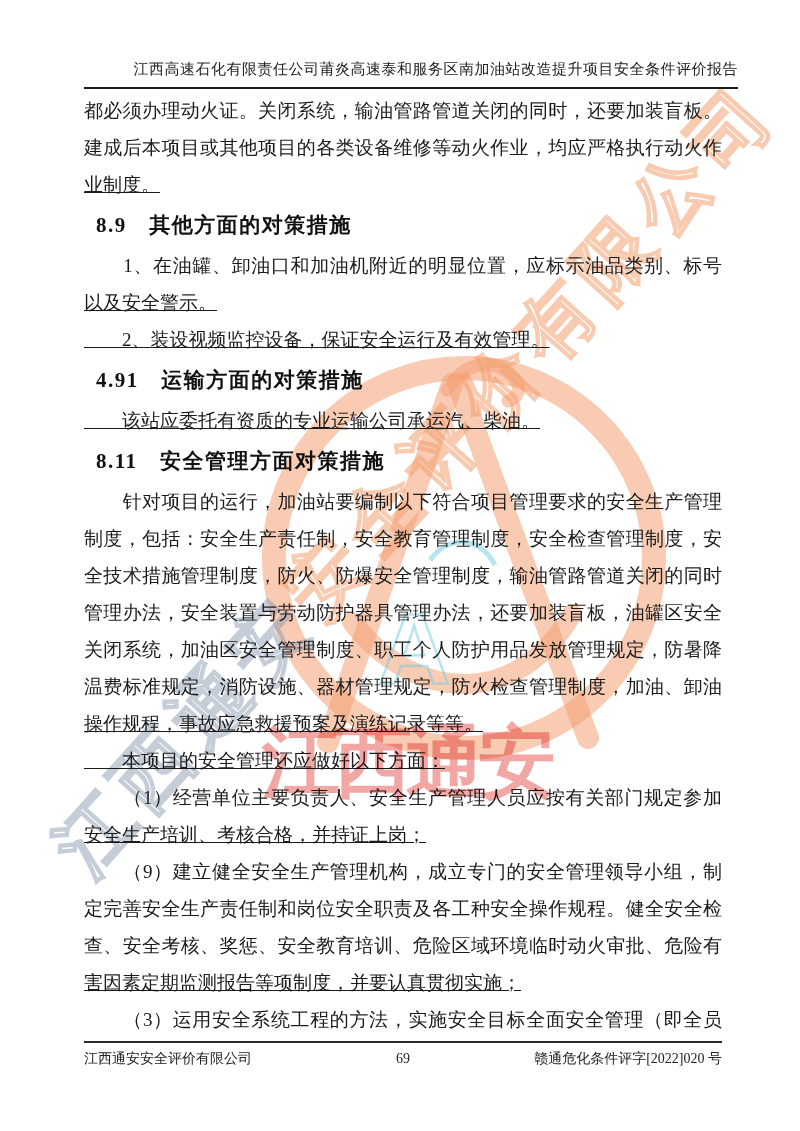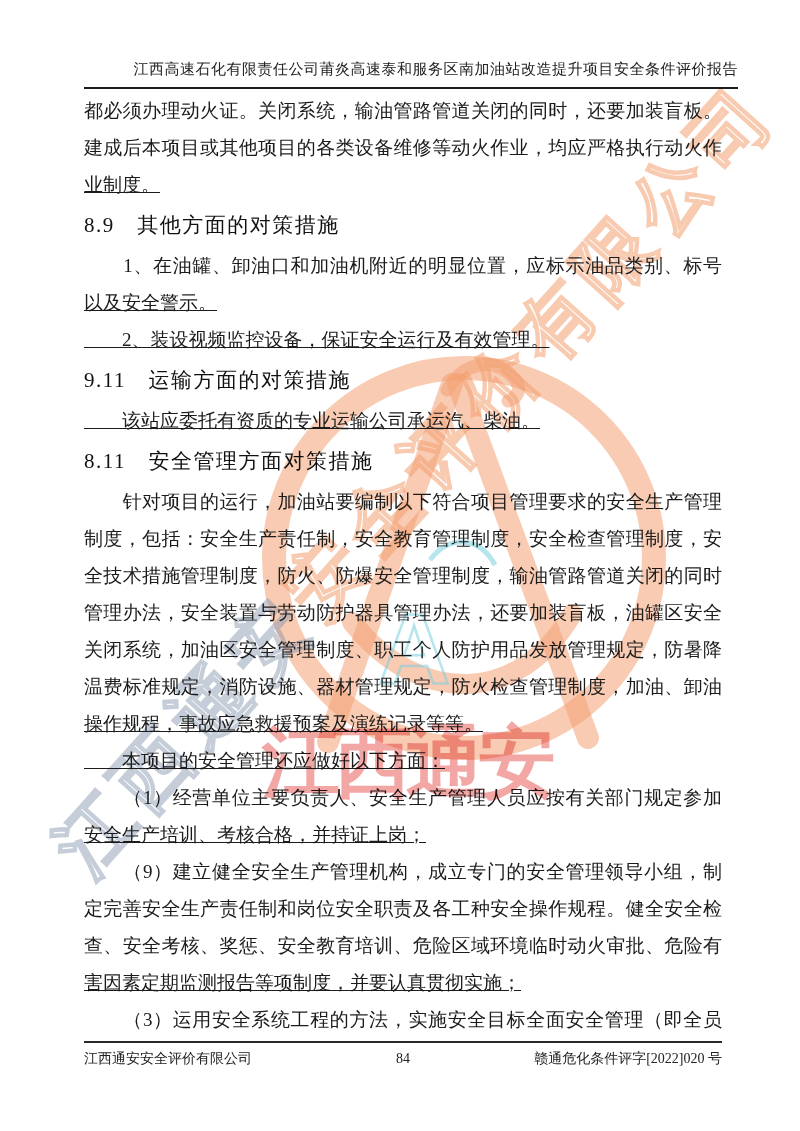--- a/index.html
+++ b/index.html
@@ -18,22 +18,22 @@
     color:#222;
   }
   
   .content { position:absolute; left:84px; right:78px; top:92px; z-index:3; }
   .ln {
     font-size:19px; line-height:37px; height:37px;
     text-align:justify; text-align-last:justify;
   }
   .ln.plain { text-align:center; text-align-last:left;text-decoration:underline; }
   .h {
-    font-size:21px; font-weight:normal; line-height:38px; height:38px;
-    margin:3px 0; letter-spacing:1.5px; color:#111;
+    font-size:21px; font-weight:bold; line-height:38px; height:38px;
+    margin:3px 12px; letter-spacing:1.5px; color:#111;
   }
   
   .footer {
     position:absolute; left:84px; right:78px; top:1041px; z-index:3;
     border-top:2px solid #2a2a2a; padding-top:7px;
     font-size:14px; line-height:18px;
     display:flex; justify-content:space-between; align-items:baseline;
     color:#222;
   }
   .footer .pg { position:absolute; left:0; right:0; text-align:center; }
@@ -84,39 +84,39 @@
   </div>
 
   <div class="content">
     <div class="ln">都必须办理动火证。关闭系统，输油管路管道关闭的同时，还要加装盲板。</div>
     <div class="ln">建成后本项目或其他项目的各类设备维修等动火作业，均应严格执行动火作</div>
     <div class="ln plain">业制度。</div>
     <div class="h">8.9　其他方面的对策措施</div>
     <div class="ln">　　1、在油罐、卸油口和加油机附近的明显位置，应标示油品类别、标号</div>
     <div class="ln plain">以及安全警示。</div>
     <div class="ln plain">　　2、装设视频监控设备，保证安全运行及有效管理。</div>
-    <div class="h">9.11　运输方面的对策措施</div>
+    <div class="h">4.91　运输方面的对策措施</div>
     <div class="ln plain">　　该站应委托有资质的专业运输公司承运汽、柴油。</div>
     <div class="h">8.11　安全管理方面对策措施</div>
     <div class="ln">　　针对项目的运行，加油站要编制以下符合项目管理要求的安全生产管理</div>
     <div class="ln">制度，包括：安全生产责任制，安全教育管理制度，安全检查管理制度，安</div>
     <div class="ln">全技术措施管理制度，防火、防爆安全管理制度，输油管路管道关闭的同时</div>
     <div class="ln">管理办法，安全装置与劳动防护器具管理办法，还要加装盲板，油罐区安全</div>
     <div class="ln">关闭系统，加油区安全管理制度、职工个人防护用品发放管理规定，防暑降</div>
     <div class="ln">温费标准规定，消防设施、器材管理规定，防火检查管理制度，加油、卸油</div>
     <div class="ln plain">操作规程，事故应急救援预案及演练记录等等。</div>
     <div class="ln plain">　　本项目的安全管理还应做好以下方面：</div>
     <div class="ln">　　（1）经营单位主要负责人、安全生产管理人员应按有关部门规定参加</div>
     <div class="ln plain">安全生产培训、考核合格，并持证上岗；</div>
     <div class="ln">　　（9）建立健全安全生产管理机构，成立专门的安全管理领导小组，制</div>
     <div class="ln">定完善安全生产责任制和岗位安全职责及各工种安全操作规程。健全安全检</div>
     <div class="ln">查、安全考核、奖惩、安全教育培训、危险区域环境临时动火审批、危险有</div>
     <div class="ln plain">害因素定期监测报告等项制度，并要认真贯彻实施；</div>
     <div class="ln">　　（3）运用安全系统工程的方法，实施安全目标全面安全管理（即全员</div>
   </div>
 
   <div class="footer">
-    <span class="pg">84</span>
+    <span class="pg">69</span>
     <span class="co">江西通安安全评价有限公司</span>
     <span class="doc">赣通危化条件评字[2022]020 号</span>
   </div>
 
 </div>
 
 </body></html>

